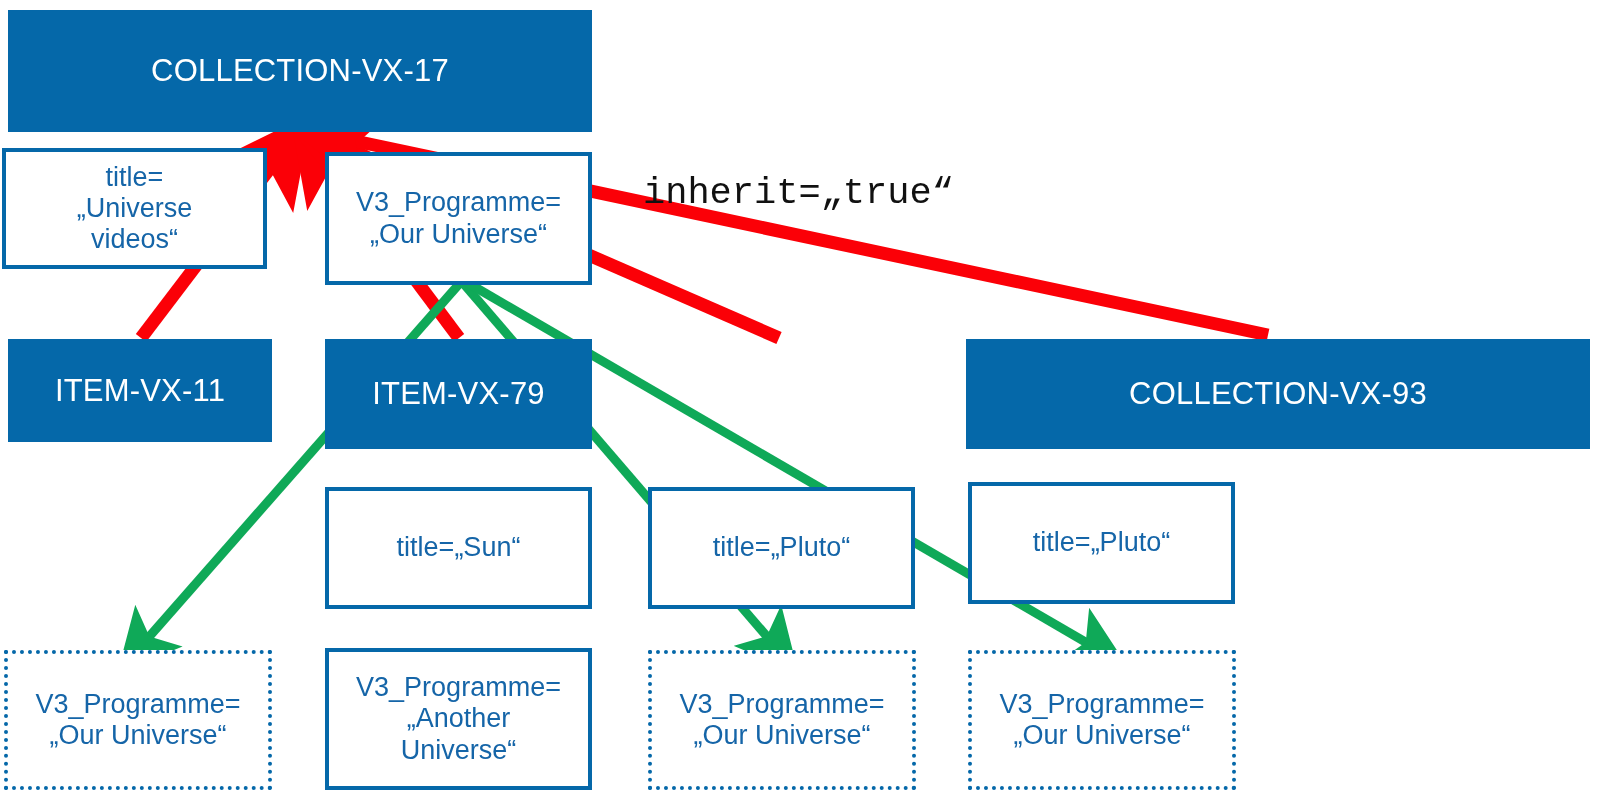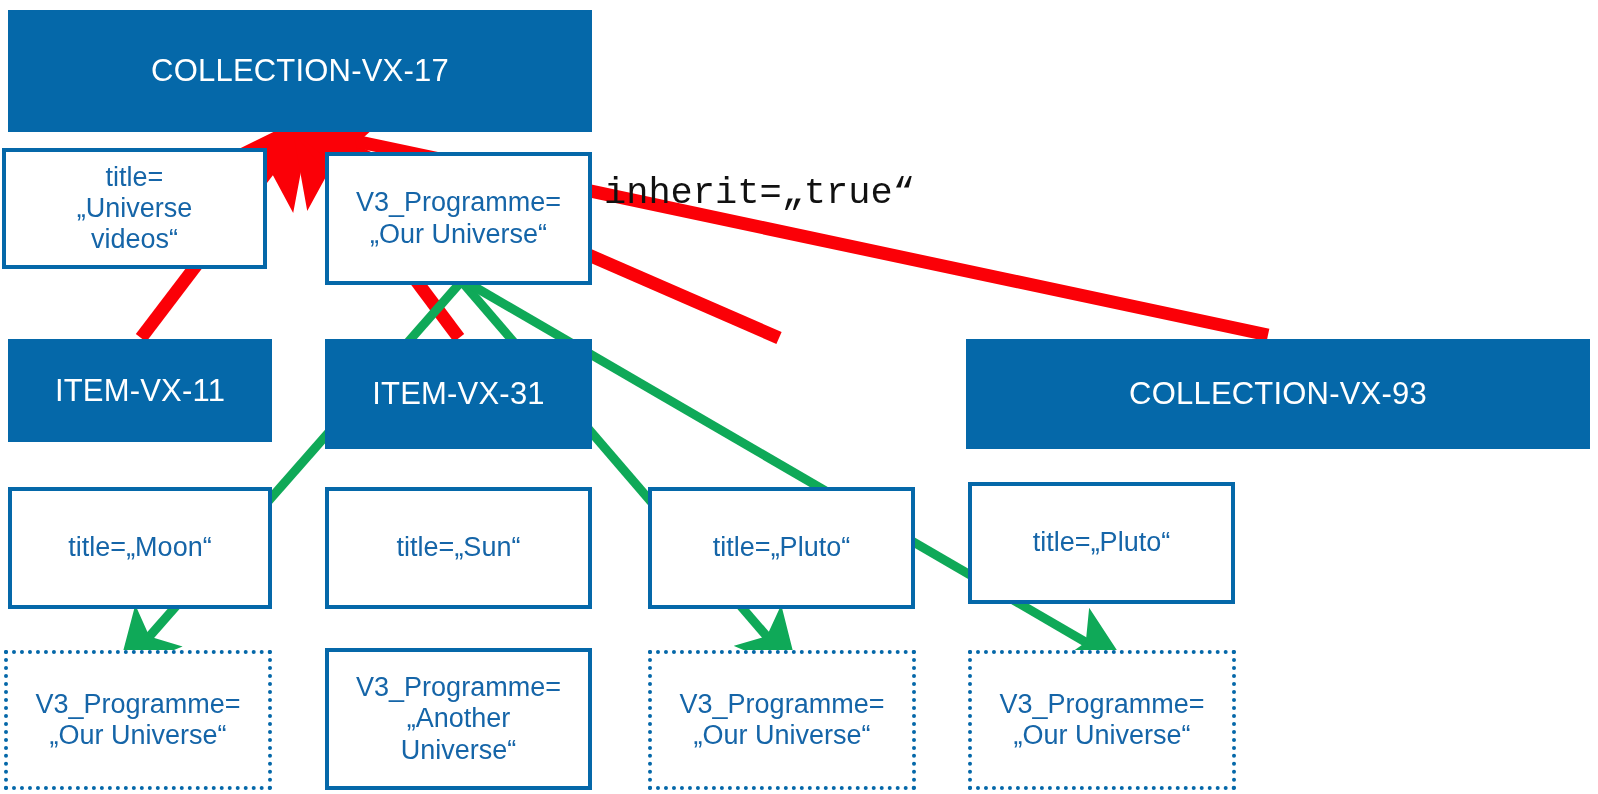--- a/index.html
+++ b/index.html
@@ -63,20 +63,21 @@
     width: 1598px;
     height: 794px;
     pointer-events: none;
   }
   .caption {
     position: absolute;
     font-family: "Liberation Mono", monospace;
     font-size: 37px;
     color: #111111;
     white-space: pre;
+    margin-left: 39px;
   }
 </style>
 </head>
 <body>
 
 <div id="stage">
 
   <svg id="edges" viewBox="0 0 1598 794">
     <defs>
       <marker id="redhead" markerWidth="7" markerHeight="7" refX="4.2" refY="3.5" orient="auto" markerUnits="strokeWidth">
@@ -116,31 +117,28 @@
 „Our Universe“</span>
   </div>
 
   <div class="caption" style="left:604px; top:172px;"><span>inherit=„true“</span></div>
 
   <div class="node entity" style="left:8px; top:339px; width:264px; height:103px;">
     <span class="txt">ITEM-VX-11</span>
   </div>
 
   <div class="node entity" style="left:325px; top:339px; width:267px; height:110px;">
-    <span class="txt">ITEM-VX-31</span>
+    <span class="txt">ITEM-VX-79</span>
   </div>
 
 
   <div class="node entity" style="left:966px; top:339px; width:624px; height:110px;">
     <span class="txt">COLLECTION-VX-93</span>
   </div>
 
-  <div class="node attr" style="left:8px; top:487px; width:264px; height:122px;">
-    <span class="txt">title=„Moon“</span>
-  </div>
 
   <div class="node attr" style="left:325px; top:487px; width:267px; height:122px;">
     <span class="txt">title=„Sun“</span>
   </div>
 
   <div class="node attr" style="left:648px; top:487px; width:267px; height:122px;">
     <span class="txt">title=„Pluto“</span>
   </div>
 
   <div class="node attr" style="left:968px; top:482px; width:267px; height:122px;">

